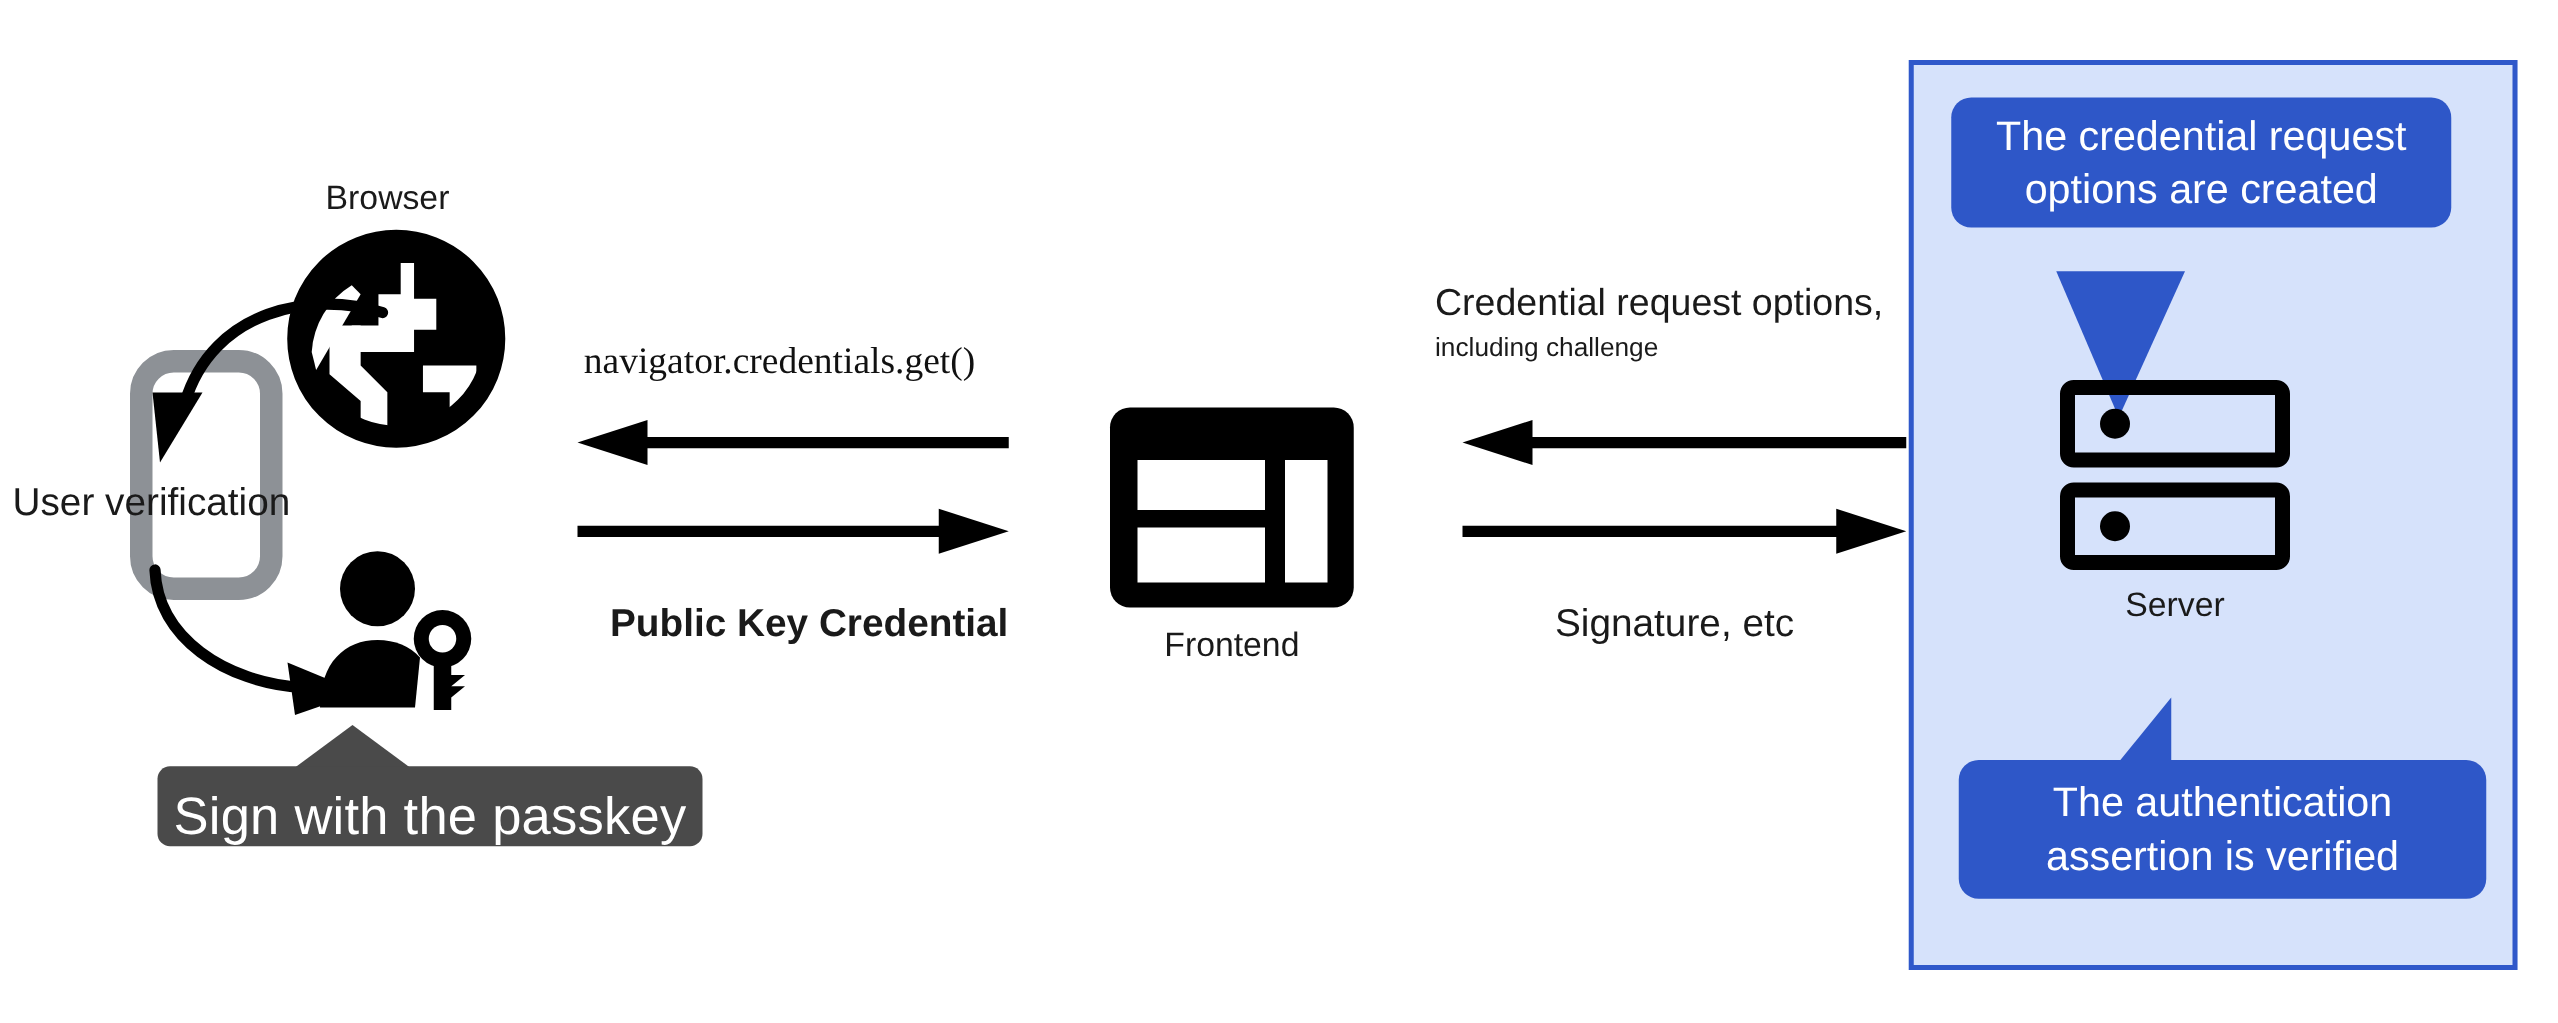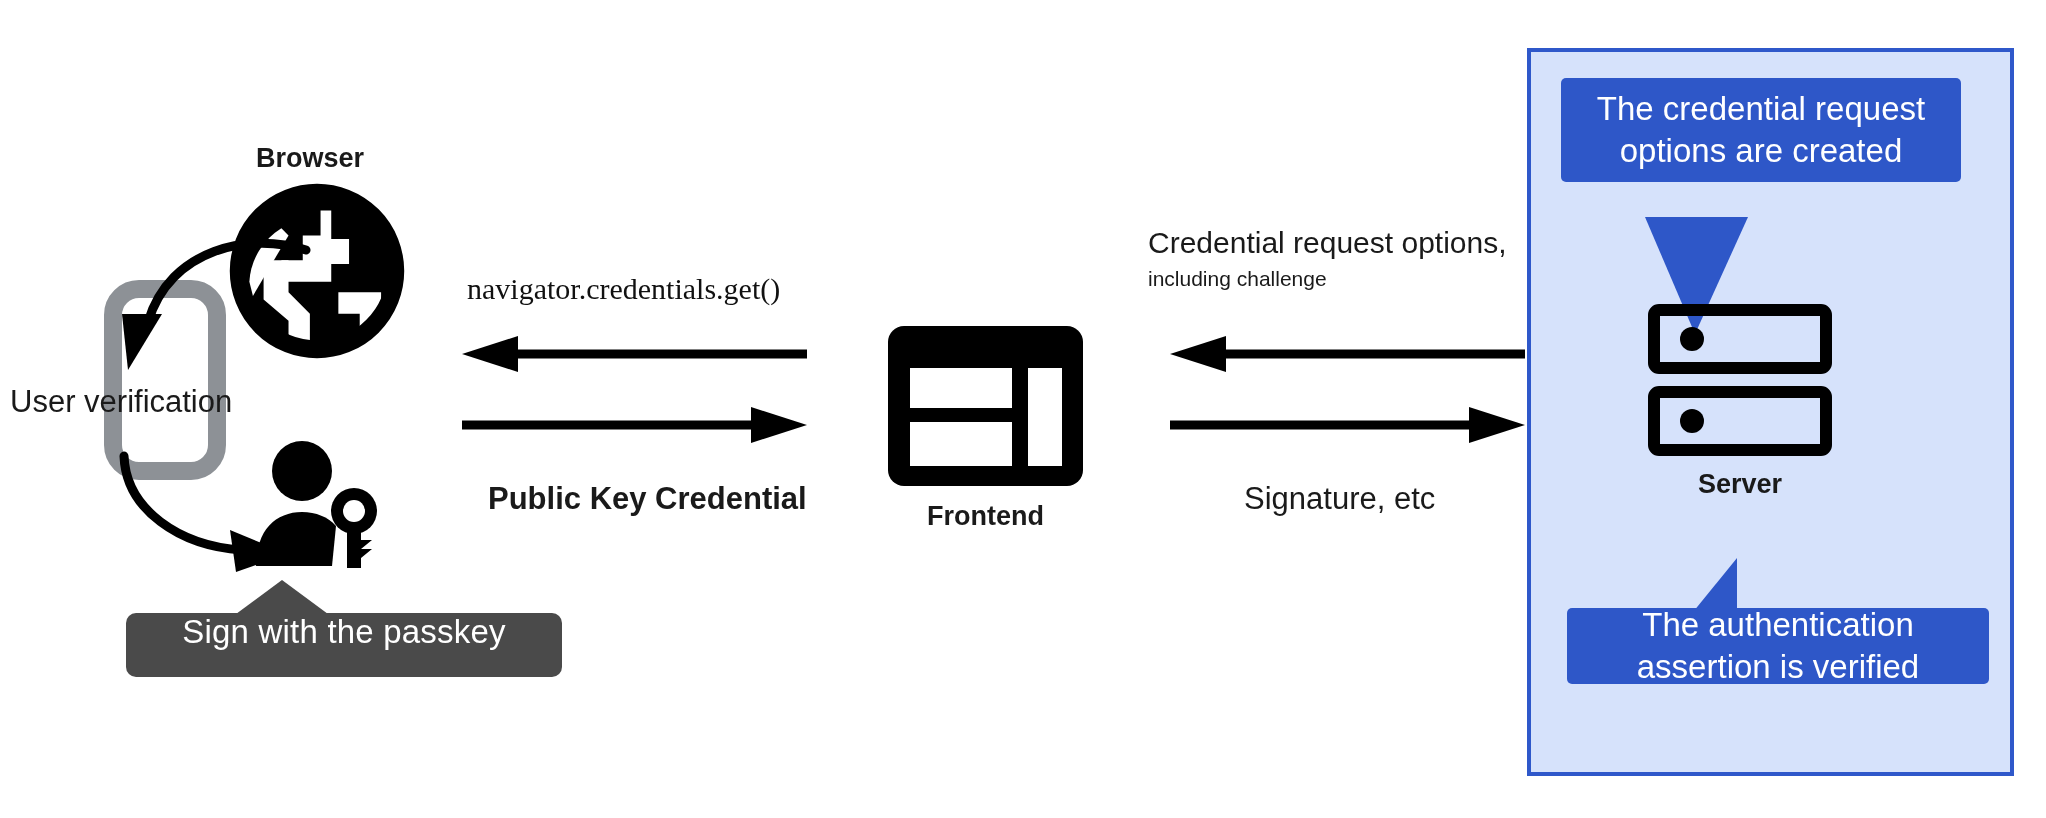--- a/index.html
+++ b/index.html
@@ -19,54 +19,54 @@
   }
   .abs { position: absolute; }
 
   
   .lbl {
     color: #1a1a1a;
     font-family: "Liberation Sans", sans-serif;
     white-space: pre;
     line-height: 1.25;
   }
-  .lbl-bold { font-weight: bold; }
+  .lbl-bold { font-weight: normal; }
   .lbl-mono {
     font-family: "Liberation Mono", monospace;
     color: #111111;
   }
 
   
   .tooltip-dark {
     background: #4a4a4a;
     color: #ffffff;
     border-radius: 10px;
-    font-size: 33px;
+    font-size: 42px;
     display: flex;
-    align-items: flex-start;
+    align-items: flex-end;
     justify-content: center;
     letter-spacing: .2px;
   }
   .tooltip-dark-tail {
     width: 0; height: 0;
     border-left: 46px solid transparent;
     border-right: 46px solid transparent;
     border-bottom: 34px solid #4a4a4a;
   }
 
   
   .server-panel {
     background: #d6e2fb;
     border: 4px solid #2f58ca;
     box-sizing: border-box;
   }
   .callout {
     background: #2e57c8;
     color: #ffffff;
-    border-radius: 5px;
+    border-radius: 16px;
     font-size: 33px;
     line-height: 1.28;
     display: flex;
     align-items: center;
     justify-content: center;
     text-align: center;
     box-sizing: border-box;
     padding: 20px 18px;
   }
   svg { display: block; overflow: visible; }
@@ -90,21 +90,21 @@
 
   <svg class="abs" style="left:1648px; top:304px;" width="184" height="152" viewBox="0 0 184 152">
     <rect x="6" y="6" width="172" height="58" rx="5" ry="5" fill="none" stroke="#000000" stroke-width="12"></rect>
     <circle cx="44" cy="35" r="12" fill="#000000"></circle>
     <rect x="6" y="88" width="172" height="58" rx="5" ry="5" fill="none" stroke="#000000" stroke-width="12"></rect>
     <circle cx="44" cy="117" r="12" fill="#000000"></circle>
   </svg>
 
   <div class="abs lbl lbl-bold" style="left:1648px; top:468px; width:184px; text-align:center; font-size:27px;">Server</div>
 
-  <div class="abs callout" style="left:1567px; top:608px; width:422px; height:76px;">
+  <div class="abs callout" style="left:1567px; top:608px; width:422px; height:111px;">
     <span style="white-space:pre-line;">The authentication
 assertion is verified</span>
   </div>
 
   <div class="abs lbl lbl-bold" style="left:200px; top:142px; width:220px; text-align:center; font-size:27px;">Browser</div>
 
   <svg class="abs" style="left:228px; top:182px;" width="178" height="178" viewBox="0 0 100 100">
     <defs>
       <mask id="globe-mask">
         <rect x="0" y="0" width="100" height="100" fill="#ffffff"></rect>

